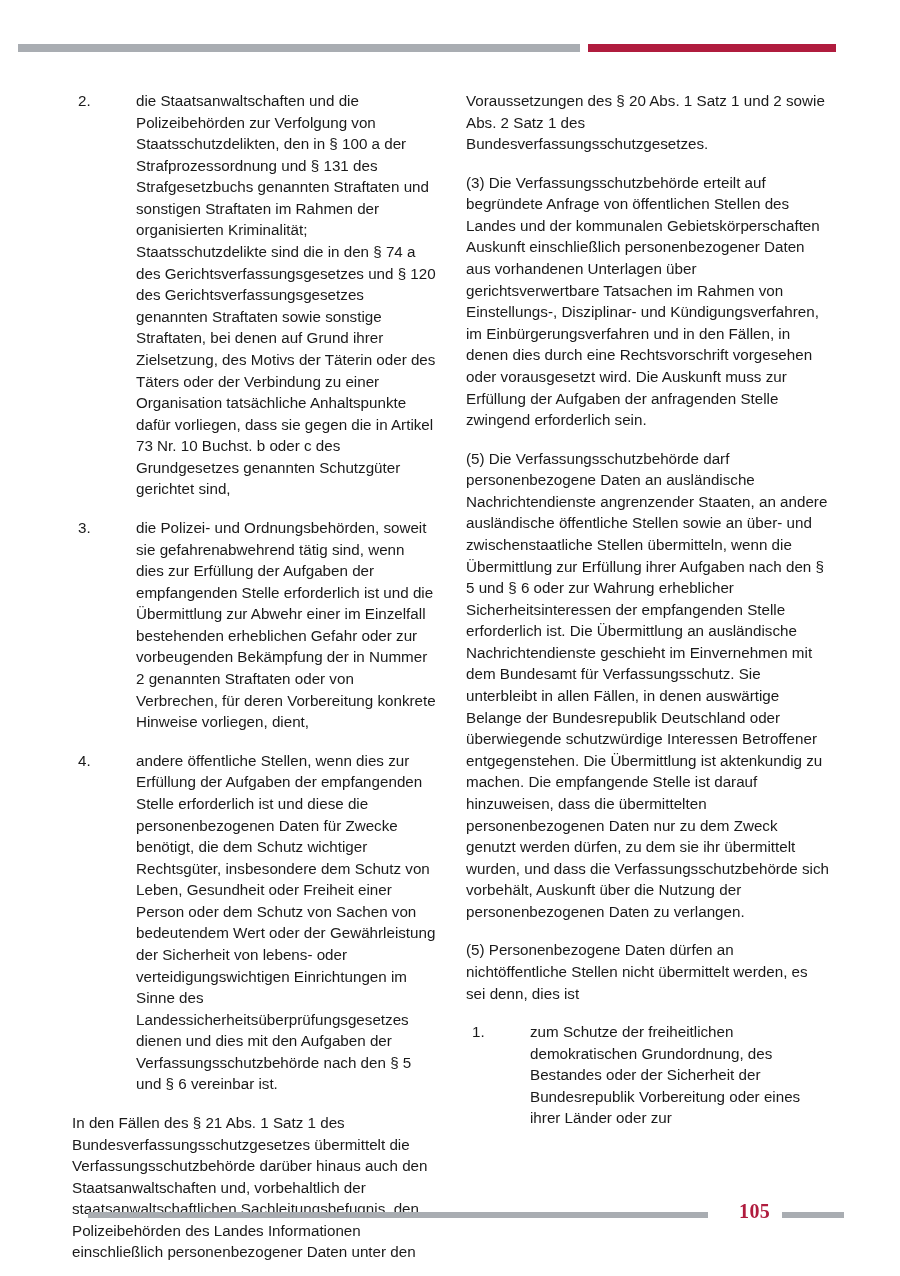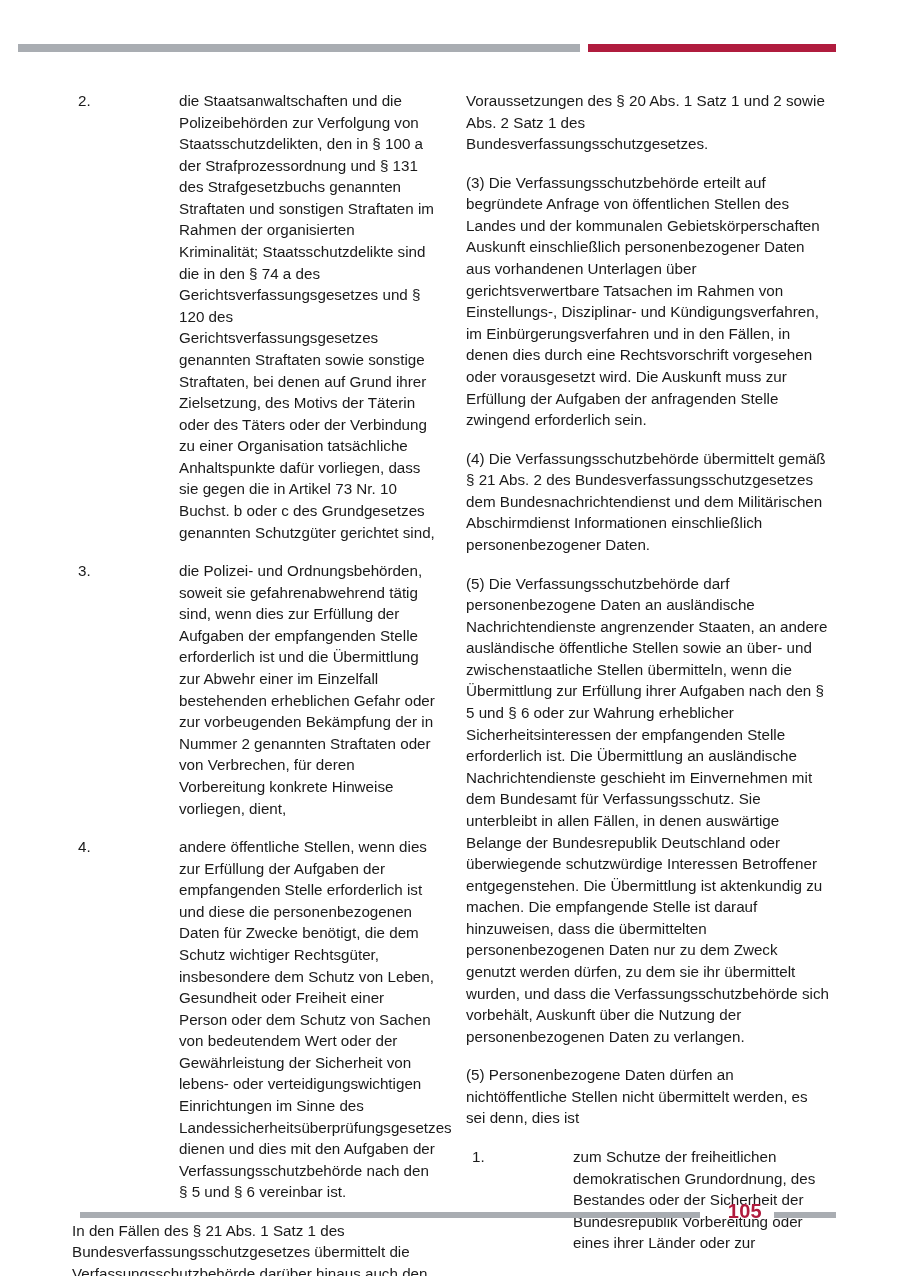--- a/index.html
+++ b/index.html
@@ -77,30 +77,30 @@
   }
   .numitem .num {
     position: absolute;
     left: 6px;
     top: 0;
     width: 24px;
     text-align: left;
   }
   .numitem .txt {
     display: block;
-    margin-left: 43px;
   }
 
   
   .footer {
     position: absolute;
-    left: 8px;
+    left: 16px;
     bottom: 50px;
     width: 752px;
     height: 22px;
+    font-family: Liberation Serif, serif;
   }
   .footer-rule-left {
     position: absolute;
     left: 72px;
     top: 8px;
     width: 620px;
     height: 6px;
     background: #a9adb2;
   }
   .footer-page-number {
@@ -155,21 +155,20 @@
       <p>In den Fällen des § 21 Abs. 1 Satz 1 des Bundesverfassungsschutzgesetzes übermittelt die Verfassungsschutzbehörde darüber hinaus auch den Staatsanwaltschaften und, vorbehaltlich der staatsanwaltschaftlichen Sachleitungsbefugnis, den Polizeibehörden des Landes Informationen einschließlich personenbezogener Daten unter den</p>
 
     </div>
 
     <div class="col col-right">
 
       <p>Voraussetzungen des § 20 Abs. 1 Satz 1 und 2 sowie Abs. 2 Satz 1 des Bundesverfassungsschutzgesetzes.</p>
 
       <p>(3) Die Verfassungsschutzbehörde erteilt auf begründete Anfrage von öffentlichen Stellen des Landes und der kommunalen Gebietskörperschaften Auskunft einschließlich personenbezogener Daten aus vorhandenen Unterlagen über gerichtsverwertbare Tatsachen im Rahmen von Einstellungs-, Disziplinar- und Kündigungsverfahren, im Einbürgerungsverfahren und in den Fällen, in denen dies durch eine Rechtsvorschrift vorgesehen oder vorausgesetzt wird. Die Auskunft muss zur Erfüllung der Aufgaben der anfragenden Stelle zwingend erforderlich sein.</p>
 
-      <p>(4) Die Verfassungsschutzbehörde übermittelt gemäß § 21 Abs. 2 des Bundesverfassungsschutzgesetzes dem Bundesnachrichtendienst und dem Militärischen Abschirmdienst Informationen einschließlich personenbezogener Daten.</p>
 
       <p>(5) Die Verfassungsschutzbehörde darf personenbezogene Daten an ausländische Nachrichtendienste angrenzender Staaten, an andere ausländische öffentliche Stellen sowie an über- und zwischenstaatliche Stellen übermitteln, wenn die Übermittlung zur Erfüllung ihrer Aufgaben nach den § 5 und § 6 oder zur Wahrung erheblicher Sicherheitsinteressen der empfangenden Stelle erforderlich ist. Die Übermittlung an ausländische Nachrichtendienste geschieht im Einvernehmen mit dem Bundesamt für Verfassungsschutz. Sie unterbleibt in allen Fällen, in denen auswärtige Belange der Bundesrepublik Deutschland oder überwiegende schutzwürdige Interessen Betroffener entgegenstehen. Die Übermittlung ist aktenkundig zu machen. Die empfangende Stelle ist darauf hinzuweisen, dass die übermittelten personenbezogenen Daten nur zu dem Zweck genutzt werden dürfen, zu dem sie ihr übermittelt wurden, und dass die Verfassungsschutzbehörde sich vorbehält, Auskunft über die Nutzung der personenbezogenen Daten zu verlangen.</p>
 
       <p>(5) Personenbezogene Daten dürfen an nichtöffentliche Stellen nicht übermittelt werden, es sei denn, dies ist</p>
 
       <div class="numitem">
         <span class="num">1.</span>
         <span class="txt">zum Schutze der freiheitlichen demokratischen Grundordnung, des Bestandes oder der Sicherheit der Bundesrepublik Vorbereitung oder eines ihrer Länder oder zur</span>
       </div>
 

